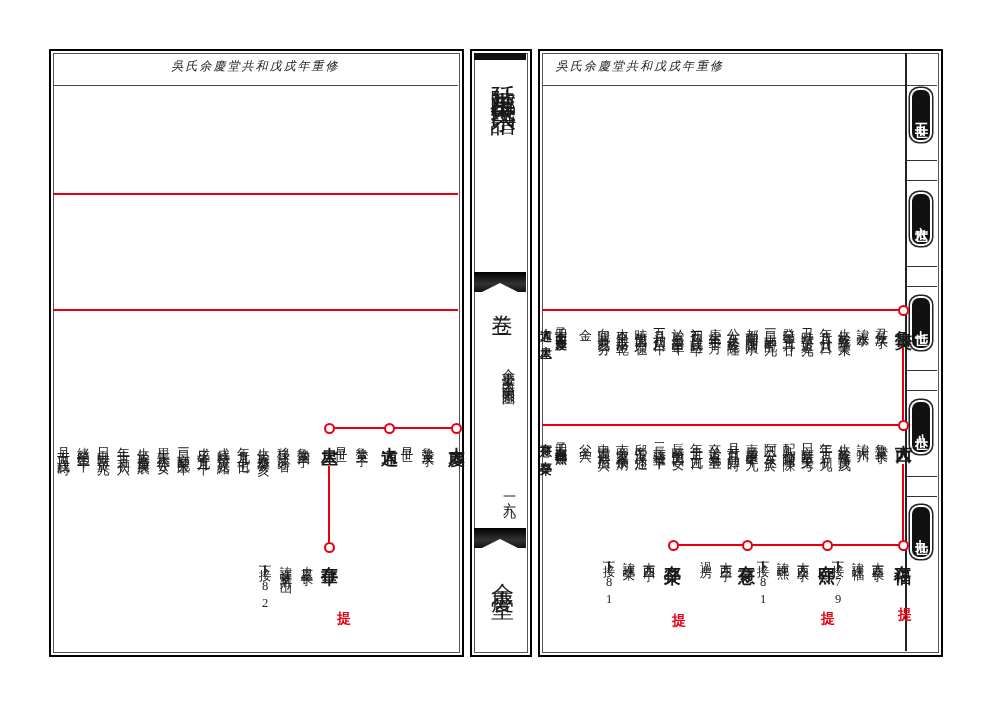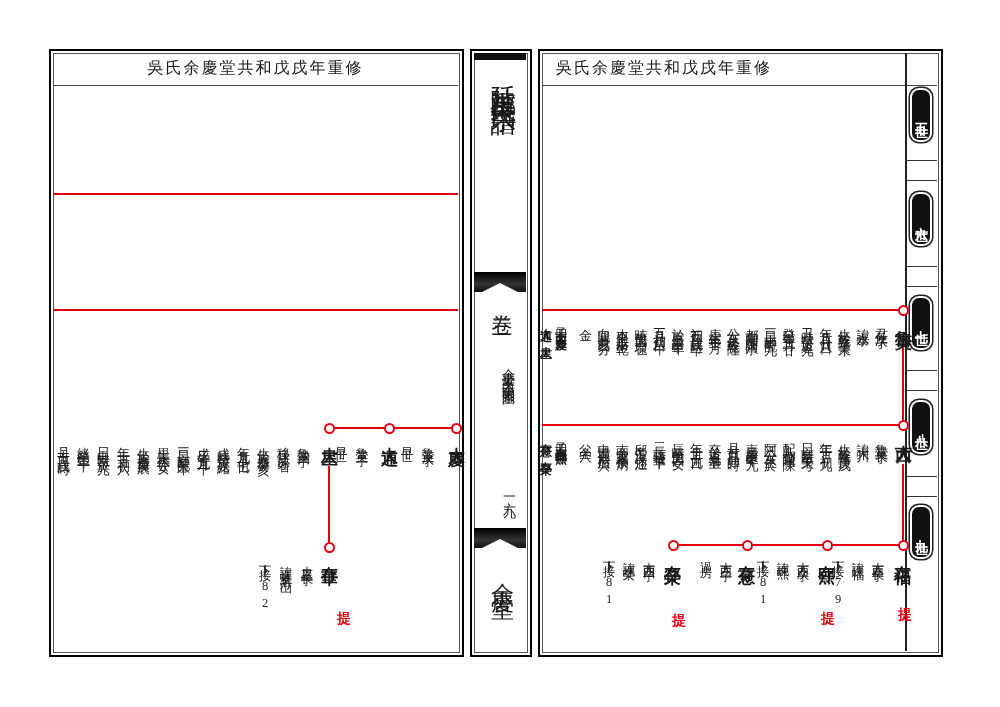--- a/index.html
+++ b/index.html
@@ -3,21 +3,21 @@
 <meta charset="utf-8">
 <style>
   html,body{margin:0;padding:0;}
   body{
     width:1000px;height:707px;position:relative;background:#fff;
     font-family:"Liberation Serif","DejaVu Serif",serif;color:#1a1a1a;overflow:hidden;
   }
   .block{position:absolute;background:#fff;border:1px solid #555;
          box-shadow:0 0 0 2px #fff,0 0 0 4px #000;}
   .v{writing-mode:vertical-rl;text-orientation:upright;}
-  .hdr{position:absolute;font-size:16px;letter-spacing:2px;white-space:nowrap;}
+  .hdr{position:absolute;font-size:12px;letter-spacing:2px;white-space:nowrap;font-style:italic;}
   .hdr-line{position:absolute;height:1px;background:#444;}
   .hline{position:absolute;height:2px;background:#e60012;}
   .vline{position:absolute;width:2px;background:#e60012;}
   .node{position:absolute;width:7px;height:7px;background:#fff;
         border:2px solid #e60012;border-radius:50%;}
   .name{position:absolute;writing-mode:vertical-rl;text-orientation:upright;
         font-weight:700;font-size:17px;letter-spacing:3px;line-height:19px;white-space:nowrap;}
   .cols{position:absolute;writing-mode:vertical-rl;text-orientation:upright;
         font-size:13px;letter-spacing:3px;}
   .cols>div{line-height:var(--p,19px);white-space:nowrap;}

